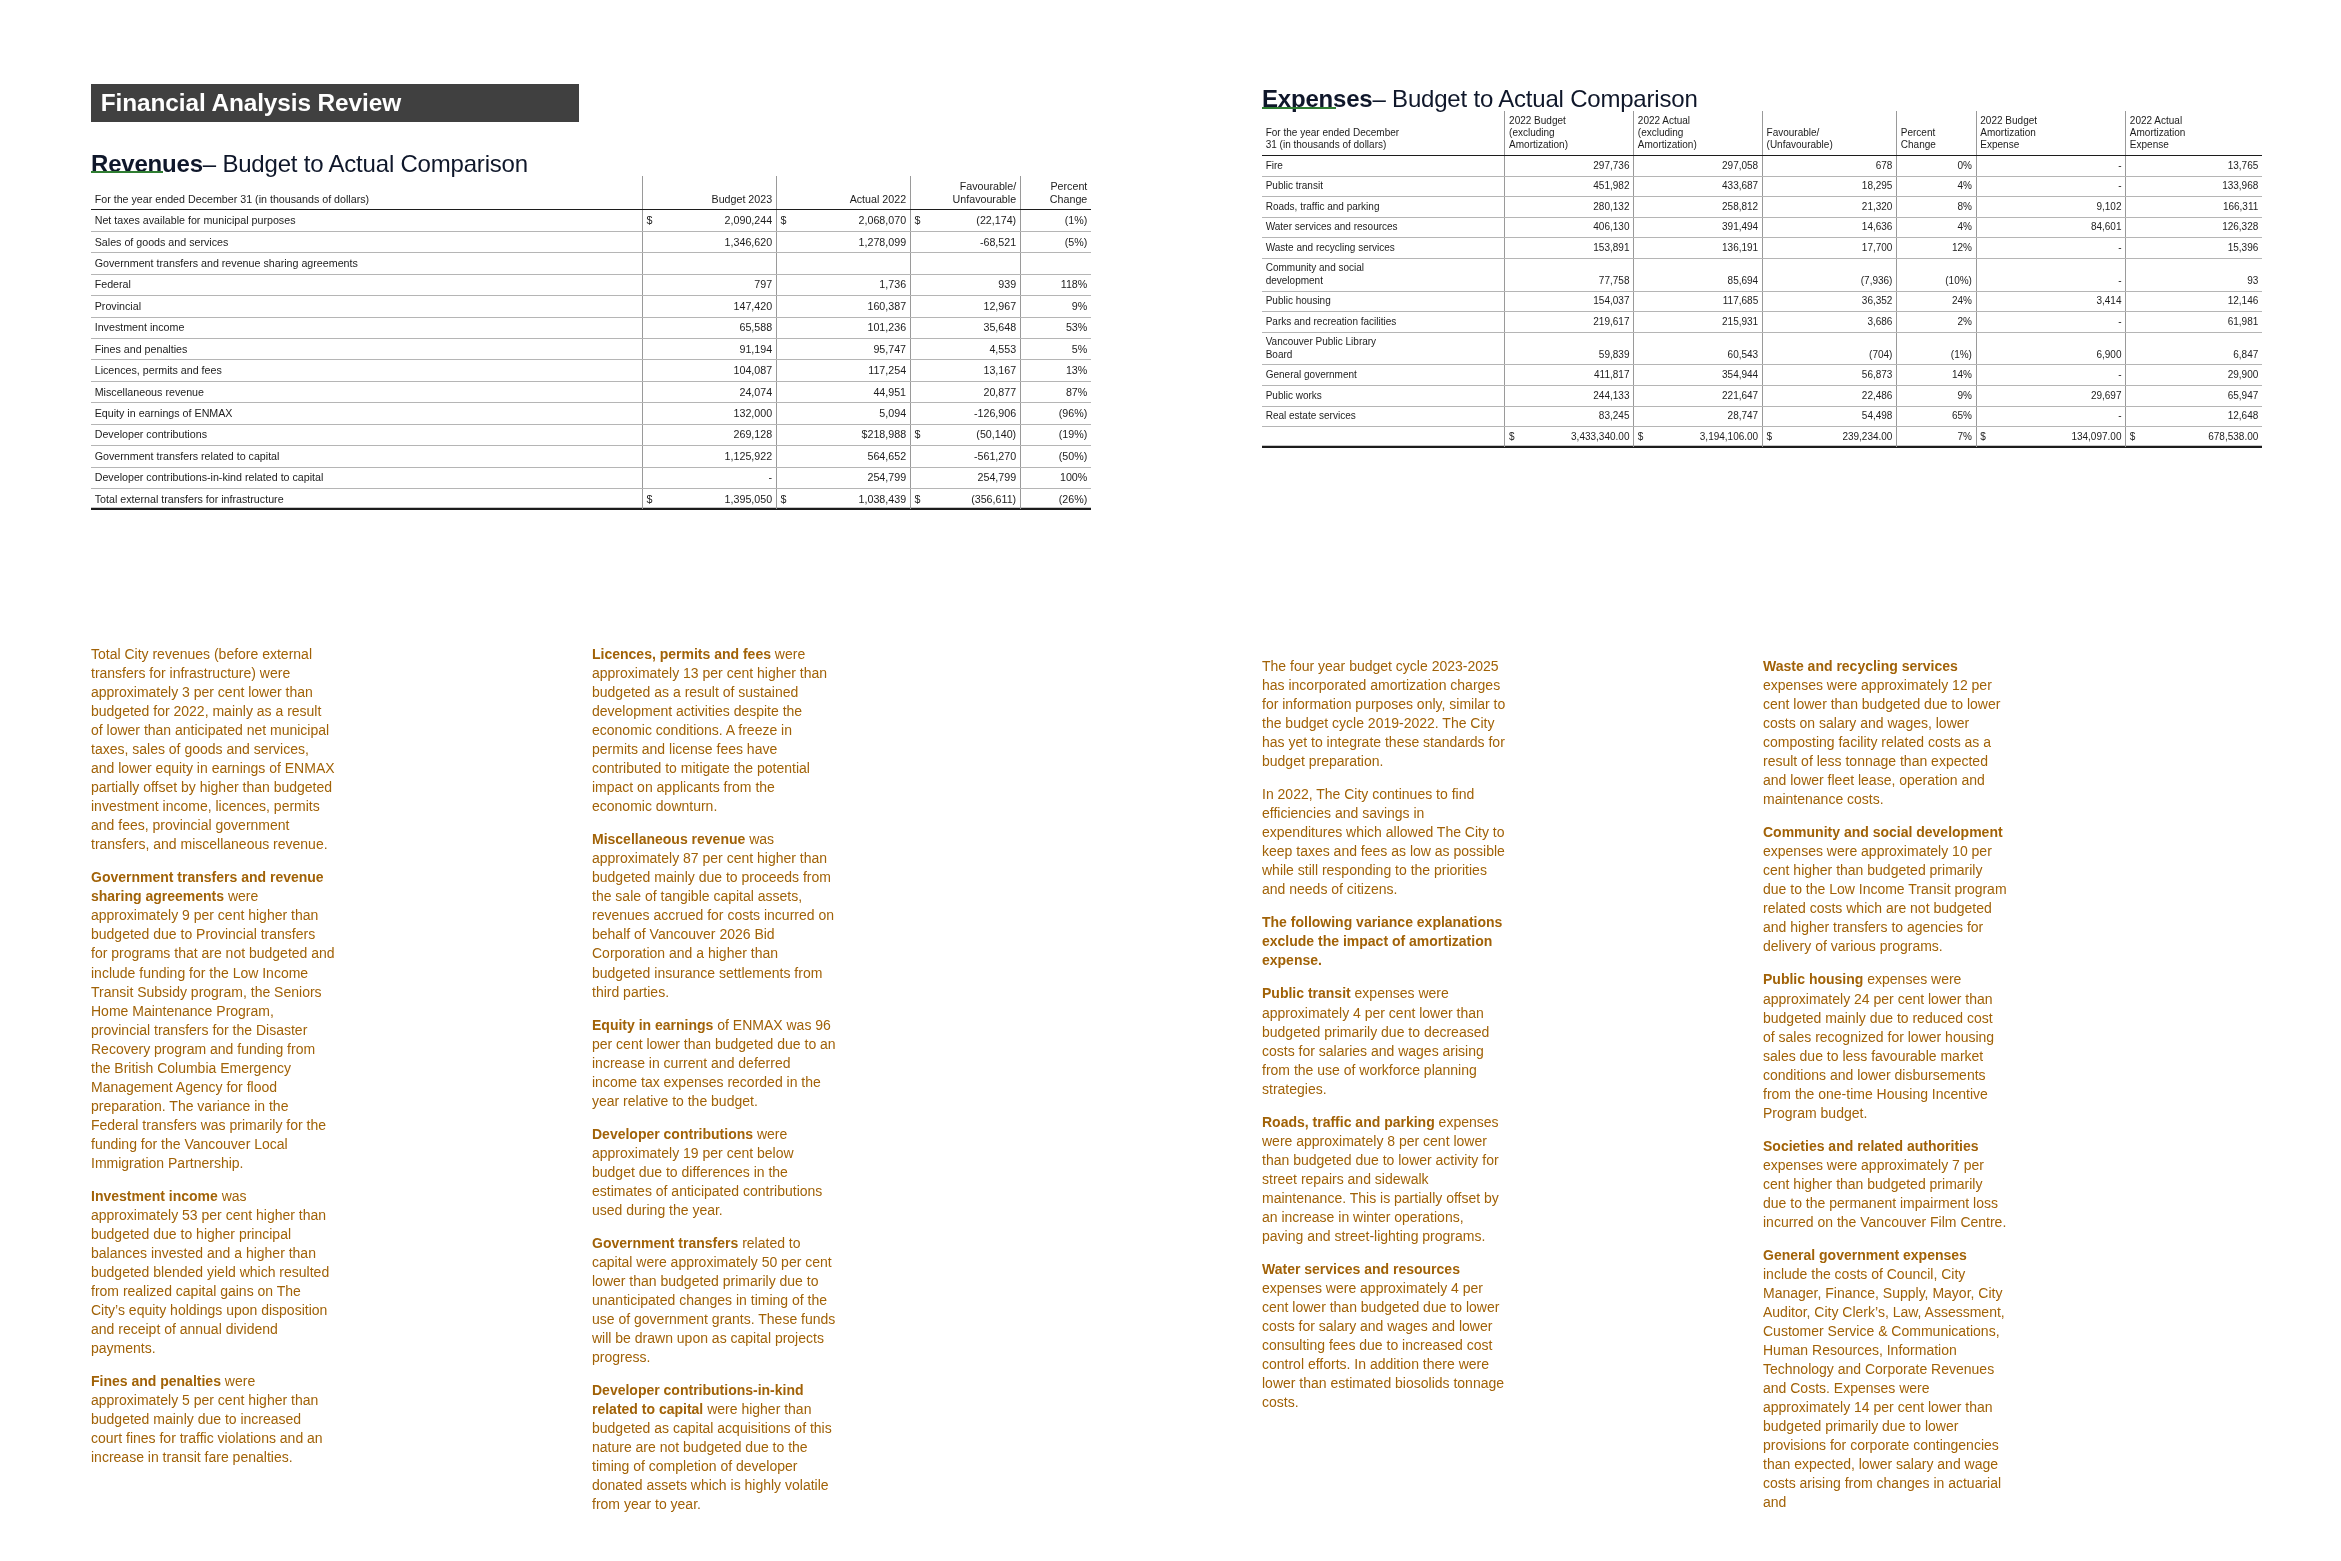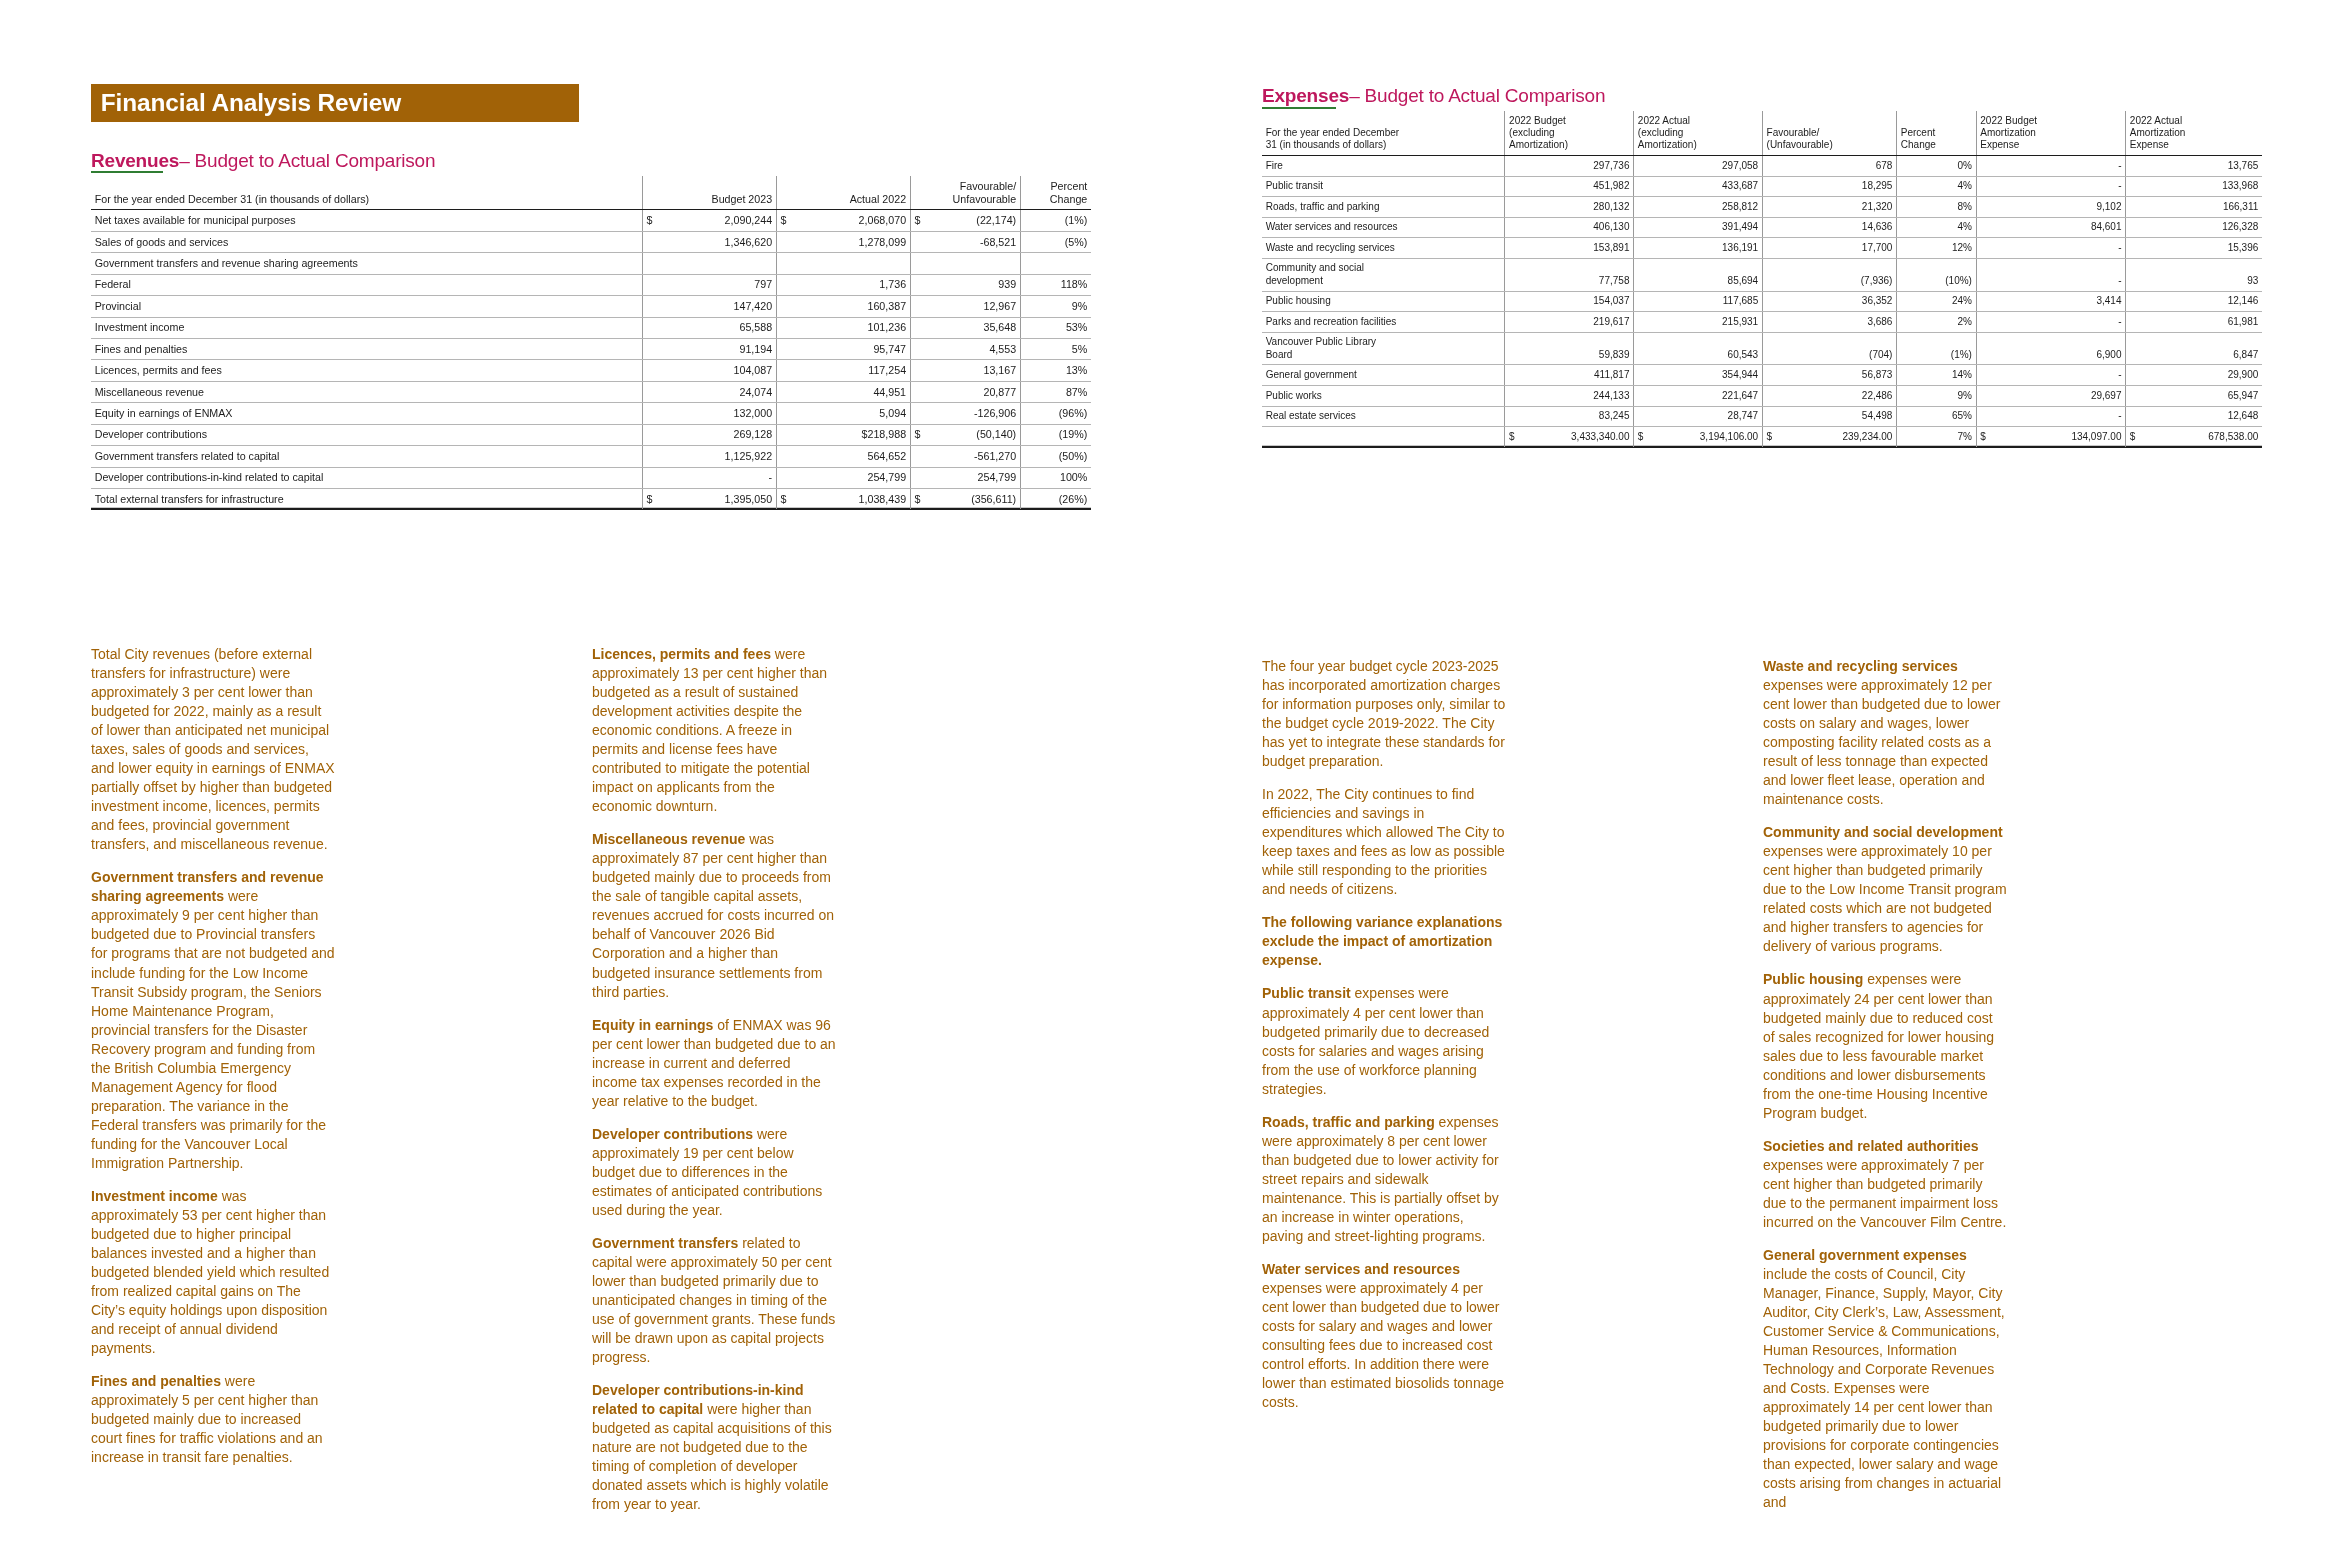--- a/index.html
+++ b/index.html
@@ -10,31 +10,31 @@
     color: #1a1a1a;
     overflow: hidden;
   }
   .spread { position: relative; width: 2342px; height: 1561px; display: flex; }
   .page { position: relative; width: 1171px; height: 1561px; }
 
   
   .title-bar {
     position: absolute; left: 91px; top: 84px;
     width: 488px; height: 38px;
-    background: #a16207;
+    background: #404040;
     display: flex; align-items: center;
   }
   .title-bar .t {
     color: #ffffff; font-size: 24.4px; font-weight: bold;
     padding-left: 9.8px; letter-spacing: -0.1px;
   }
 
   .sec-head {
     position: absolute;
-    color: #be185d; font-size: 19px; font-weight: normal;
+    color: #0f172a; font-size: 24px; font-weight: normal;
     letter-spacing: -0.2px; white-space: nowrap; text-align: right;
   }
   .sec-head .b { font-weight: bold; }
   .sec-head-rule {
     position: absolute; height: 1.8px; background: #2f7d32;
   }
 
   
   table.fin {
     position: absolute;

